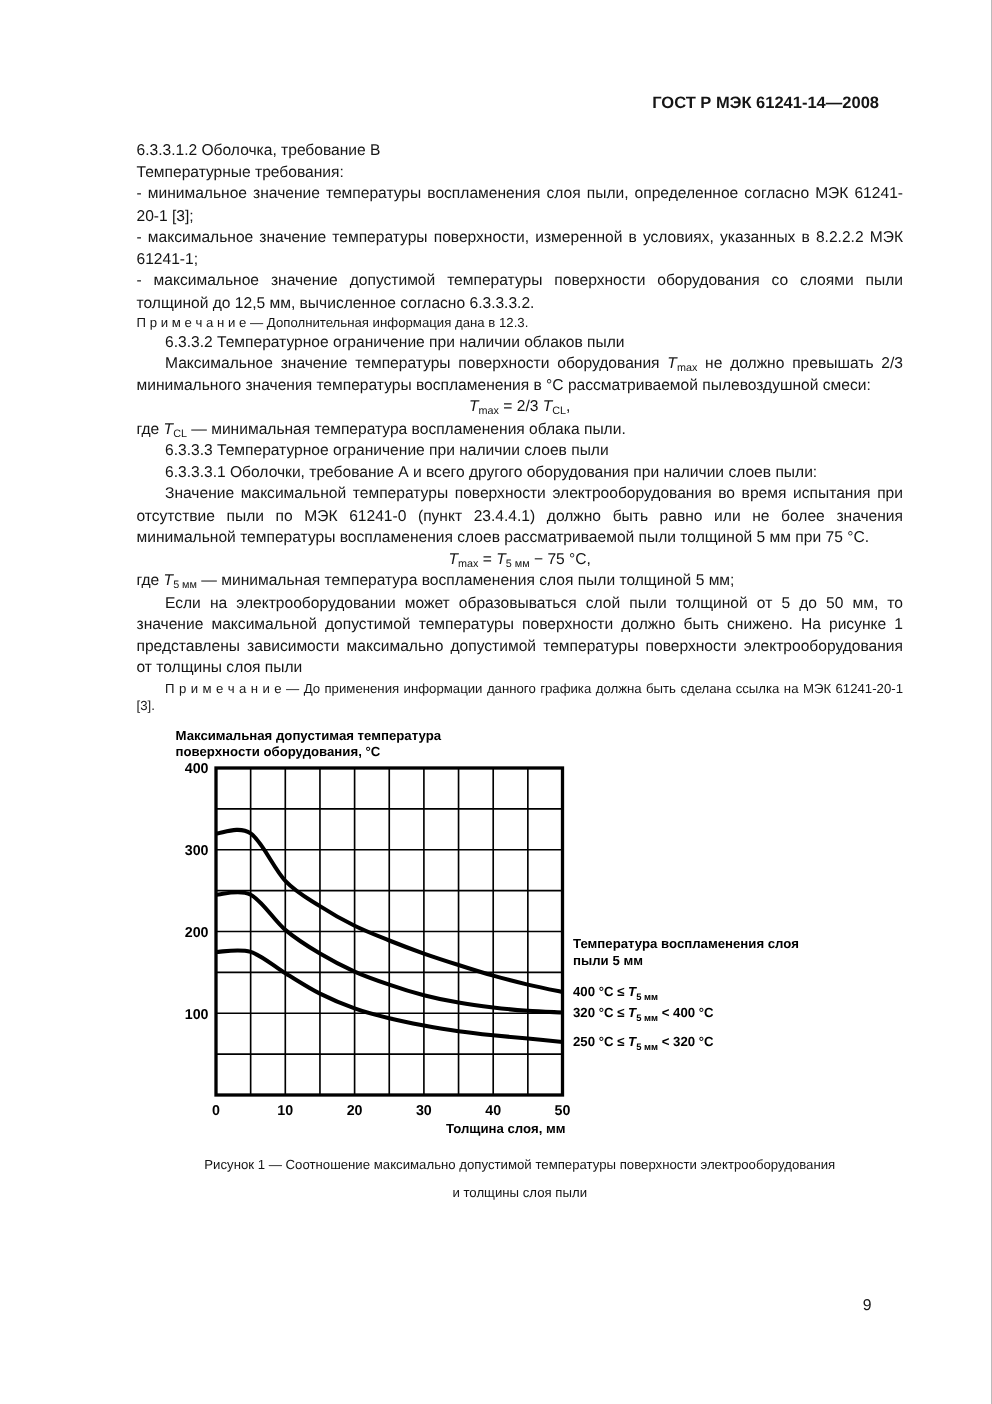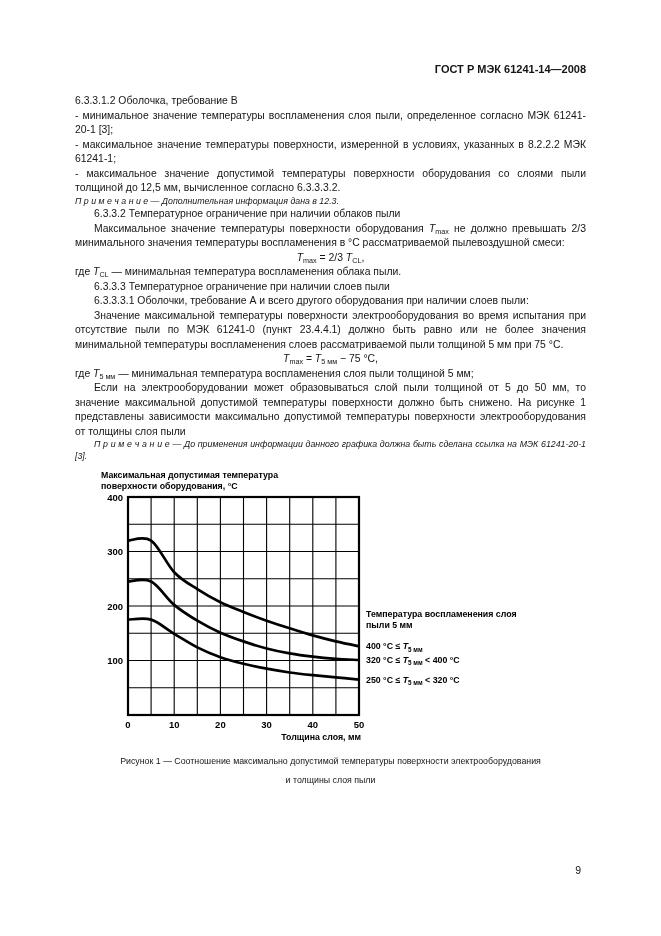--- a/index.html
+++ b/index.html
@@ -1,42 +1,43 @@
 <!DOCTYPE html>
 <html><head>
 <meta charset="utf-8">
 <style>
   html,body{margin:0;padding:0;background:#888;}
   .page{position:relative;width:661px;height:936px;background:#ffffff;
         font-family:"Liberation Sans", sans-serif;color:#151515;margin:0 auto;overflow:hidden;}
   .doc-header{position:absolute;top:63px;left:75px;width:511px;text-align:right;
         font-weight:bold;font-size:11px;}
-  .body-col{position:absolute;top:94px;left:75px;width:511px;font-size:10.4px;
+  .body-col{position:absolute;top:94px;left:91px;width:511px;font-size:10.4px;
         line-height:14.5px;text-align:justify;}
   .body-col p{margin:0;}
   .indent{text-indent:19px;}
-  .note{font-size:8.8px;line-height:11.5px;margin:6px 0 6px 0;font-style:italic;}
+  .note{font-size:8.8px;line-height:11.5px;margin:6px 0 6px 0;}
   .formula{text-align:center;margin:4px 0;text-indent:0;}
   .tv{font-style:italic;}
   sub{font-size:7.2px;vertical-align:-2px;line-height:0;}
   .figure-wrap{margin-top:5px;margin-left:18px;}
   .caption{text-align:center;font-size:8.8px;line-height:19px;margin-top:9px;text-indent:0;}
   .page-num{position:absolute;top:864px;right:80px;font-size:10.5px;}
   svg text{font-family:"Liberation Sans", sans-serif;}
 </style>
 </head>
 <body>
 
 <div class="page">
 
   <div class="doc-header">ГОСТ Р МЭК 61241-14—2008</div>
 
   <div class="body-col">
 
     <p>6.3.3.1.2  Оболочка, требование В</p>
+    <p>Температурные требования:</p>
     <p>-  минимальное значение температуры воспламенения слоя пыли, определенное согласно МЭК 61241-20-1 [3];</p>
     <p>-  максимальное значение температуры поверхности, измеренной в условиях, указанных в 8.2.2.2 МЭК 61241-1;</p>
     <p>-  максимальное значение допустимой температуры поверхности оборудования со слоями пыли толщиной до 12,5 мм, вычисленное согласно 6.3.3.3.2.</p>
 
     <p class="note">П р и м е ч а н и е — Дополнительная информация дана в 12.3.</p>
 
     <p class="indent">6.3.3.2  Температурное ограничение при наличии облаков пыли</p>
     <p class="indent"><span>Максимальное значение температуры поверхности оборудования </span><i class="tv">T</i><sub>max</sub><span> не должно превышать 2/3 минимального значения температуры воспламенения в °С рассматриваемой пылевоздушной смеси:</span></p>
 
     <p class="formula"><i class="tv">T</i><sub>max</sub><span> = 2/3 </span><i class="tv">T</i><sub>CL</sub><span>,</span></p>

